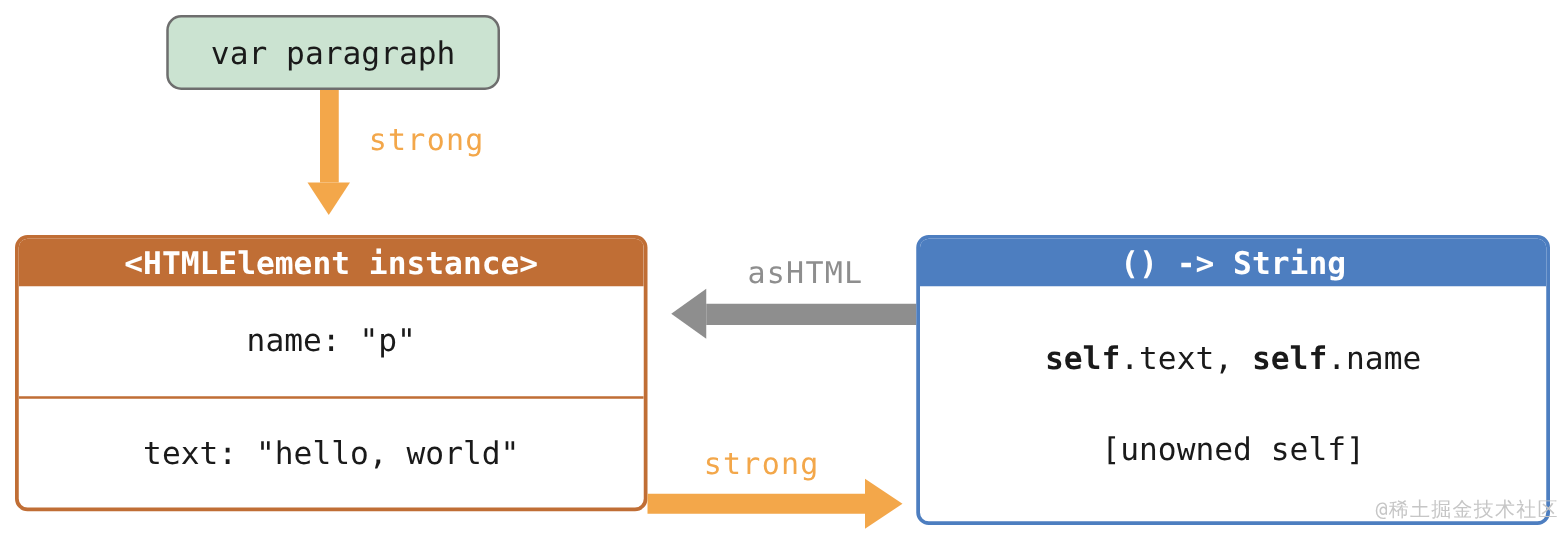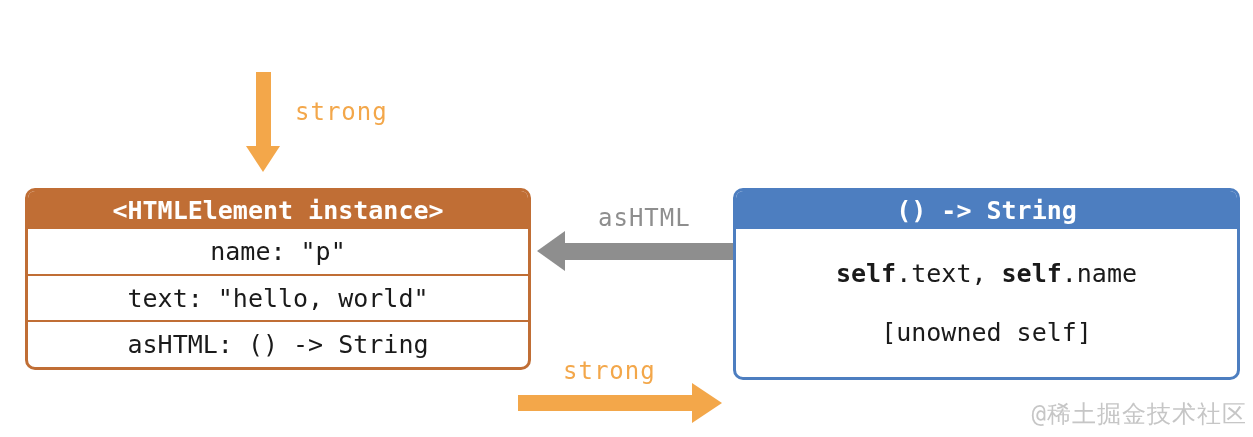--- a/index.html
+++ b/index.html
@@ -88,27 +88,27 @@
   
   .record {
     position: absolute;
     background: #ffffff;
     border-radius: 10px;
     overflow: hidden;
     display: flex;
     flex-direction: column;
   }
   .instance-box {
-    left: 25px; top: 188px;
-    width: 506px; height: 182px;
+    left: 12px; top: 188px;
+    width: 506px; height: 221px;
     border: 3px solid var(--accent-instance);
   }
   .closure-box {
     left: 733px; top: 188px;
-    width: 507px; height: 192px;
+    width: 507px; height: 232px;
     border: 3px solid var(--accent-closure);
   }
   .record-header {
     flex: 0 0 38px;
     display: flex; align-items: center; justify-content: center;
     color: #ffffff;
     font-weight: bold;
     font-size: 25px;
   }
   .instance-box .record-header { background: var(--accent-instance); }
@@ -129,40 +129,40 @@
     flex-direction: column;
     justify-content: space-evenly;
     align-items: center;
     font-size: 25px;
     color: var(--text-dark);
   }
 
   .watermark {
     position: absolute;
     right: 6px; top: 398px;
-    font-size: 24px;
+    font-size: 16px;
     color: var(--watermark);
     letter-spacing: 1px;
   }
 </style>
 </head>
 <body>
 
 <div class="canvas">
 
+  <div class="var-box">var paragraph</div>
 
   <div class="shaft down-shaft"></div>
   <div class="head down-head"></div>
   <div class="ref-label label-strong-top">strong</div>
 
   <div class="record instance-box">
     <div class="record-header">&lt;HTMLElement instance&gt;</div>
     <div class="record-row">name: "p"</div>
     <div class="record-row">text: "hello, world"</div>
-    <div class="record-row">asHTML: () -&gt; String</div>
   </div>
 
   <div class="shaft left-shaft"></div>
   <div class="head left-head"></div>
   <div class="ref-label label-unowned">asHTML</div>
 
   <div class="shaft right-shaft"></div>
   <div class="head right-head"></div>
   <div class="ref-label label-strong-bottom">strong</div>
 

